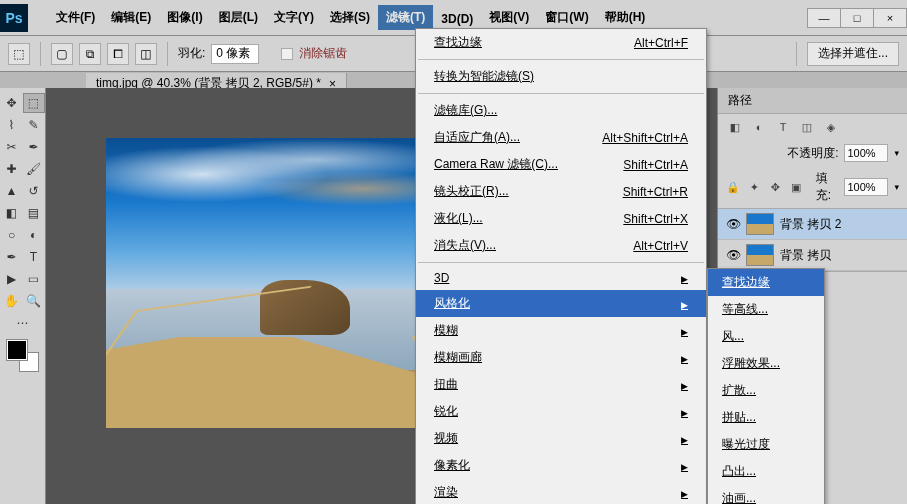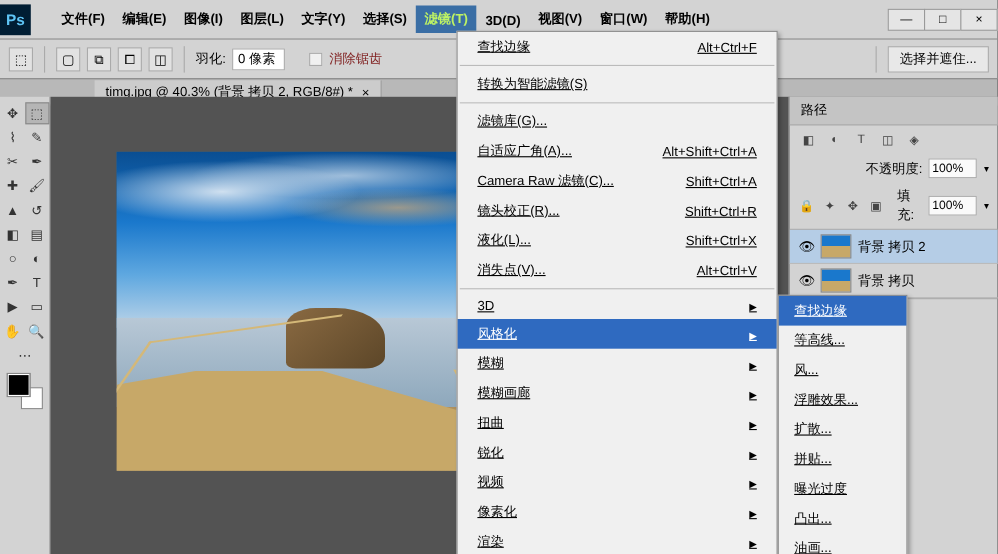--- a/index.html
+++ b/index.html
@@ -1,21 +1,21 @@
 <!DOCTYPE html>
 <html><head>
 <meta charset="utf-8">
 <style>
 * { margin:0; padding:0; box-sizing:border-box; font-family:"Microsoft YaHei",Arial,sans-serif; }
 body { background:#535353; width:907px; height:504px; overflow:hidden; position:relative; font-size:12px; }
 .titlebar { background:#d3d3d3; height:36px; display:flex; align-items:center; border-bottom:1px solid #888; }
 .ps-logo { width:28px; height:28px; background:#001d33; color:#5ec4f5; font-weight:bold; display:flex; align-items:center; justify-content:center; font-size:14px; }
 .menu-bar { display:flex; align-items:flex-end; flex:1; padding-left:20px;font-weight:bold; }
 .menu-item { padding:4px 8px; cursor:default; }
-.menu-item.active { background:#3a6ea5; color:#bef264; }
+.menu-item.active { background:#3a6ea5; color:#e5e5e5; }
 .win-controls { display:flex; margin-left:auto; }
 .win-btn { width:34px; height:20px; border:1px solid #999; background:#e5e5e5; display:flex; align-items:center; justify-content:center; margin-left:-1px; font-size:11px; }
 .opt-bar { background:#d3d3d3; height:36px; display:flex; align-items:center; padding:0 8px; border-bottom:1px solid #888; gap:6px; }
 .opt-icon { width:22px; height:22px; border:1px solid #aaa; background:#e2e2e2; display:flex; align-items:center; justify-content:center; font-size:12px; }
 .opt-sep { width:1px; height:24px; background:#aaa; margin:0 4px; }
 .opt-label { font-size:12px; }
 .opt-input { width:48px; height:20px; border:1px solid #aaa; background:#fff; font-size:12px; padding:0 4px; }
 .opt-check { width:12px; height:12px; border:1px solid #aaa; background:#f0f0f0; }
 .opt-btn { height:24px; padding:0 10px; border:1px solid #aaa; background:#e8e8e8; font-size:12px; display:flex; align-items:center; }
 .tab-strip { background:#b8b8b8; height:24px; display:flex; align-items:center; padding-left:86px; border-bottom:1px solid #666; }
@@ -95,21 +95,21 @@
   <span style="width:10px"></span>
   <div class="opt-check"></div>
   <span class="opt-label" style="color:#7f1d1d">消除锯齿</span>
   <div style="flex:1"></div>
   <div class="opt-sep"></div>
   <div class="opt-btn">选择并遮住...</div>
 </div>
 
 <div class="tab-strip">
   <div class="doc-tab">
-    <span>timg.jpg @ 40.3% (背景 拷贝 2, RGB/8#) *</span>
+    <span>timg.jpg @ 40.3% (背景 拷贝 2, RGB/5#) *</span>
     <span>×</span>
   </div>
 </div>
 
 <div class="main-area">
   <div class="toolbox">
     <div class="tool-row">
         <div class="tool">✥</div>
         <div class="tool sel">⬚</div>
       </div>

